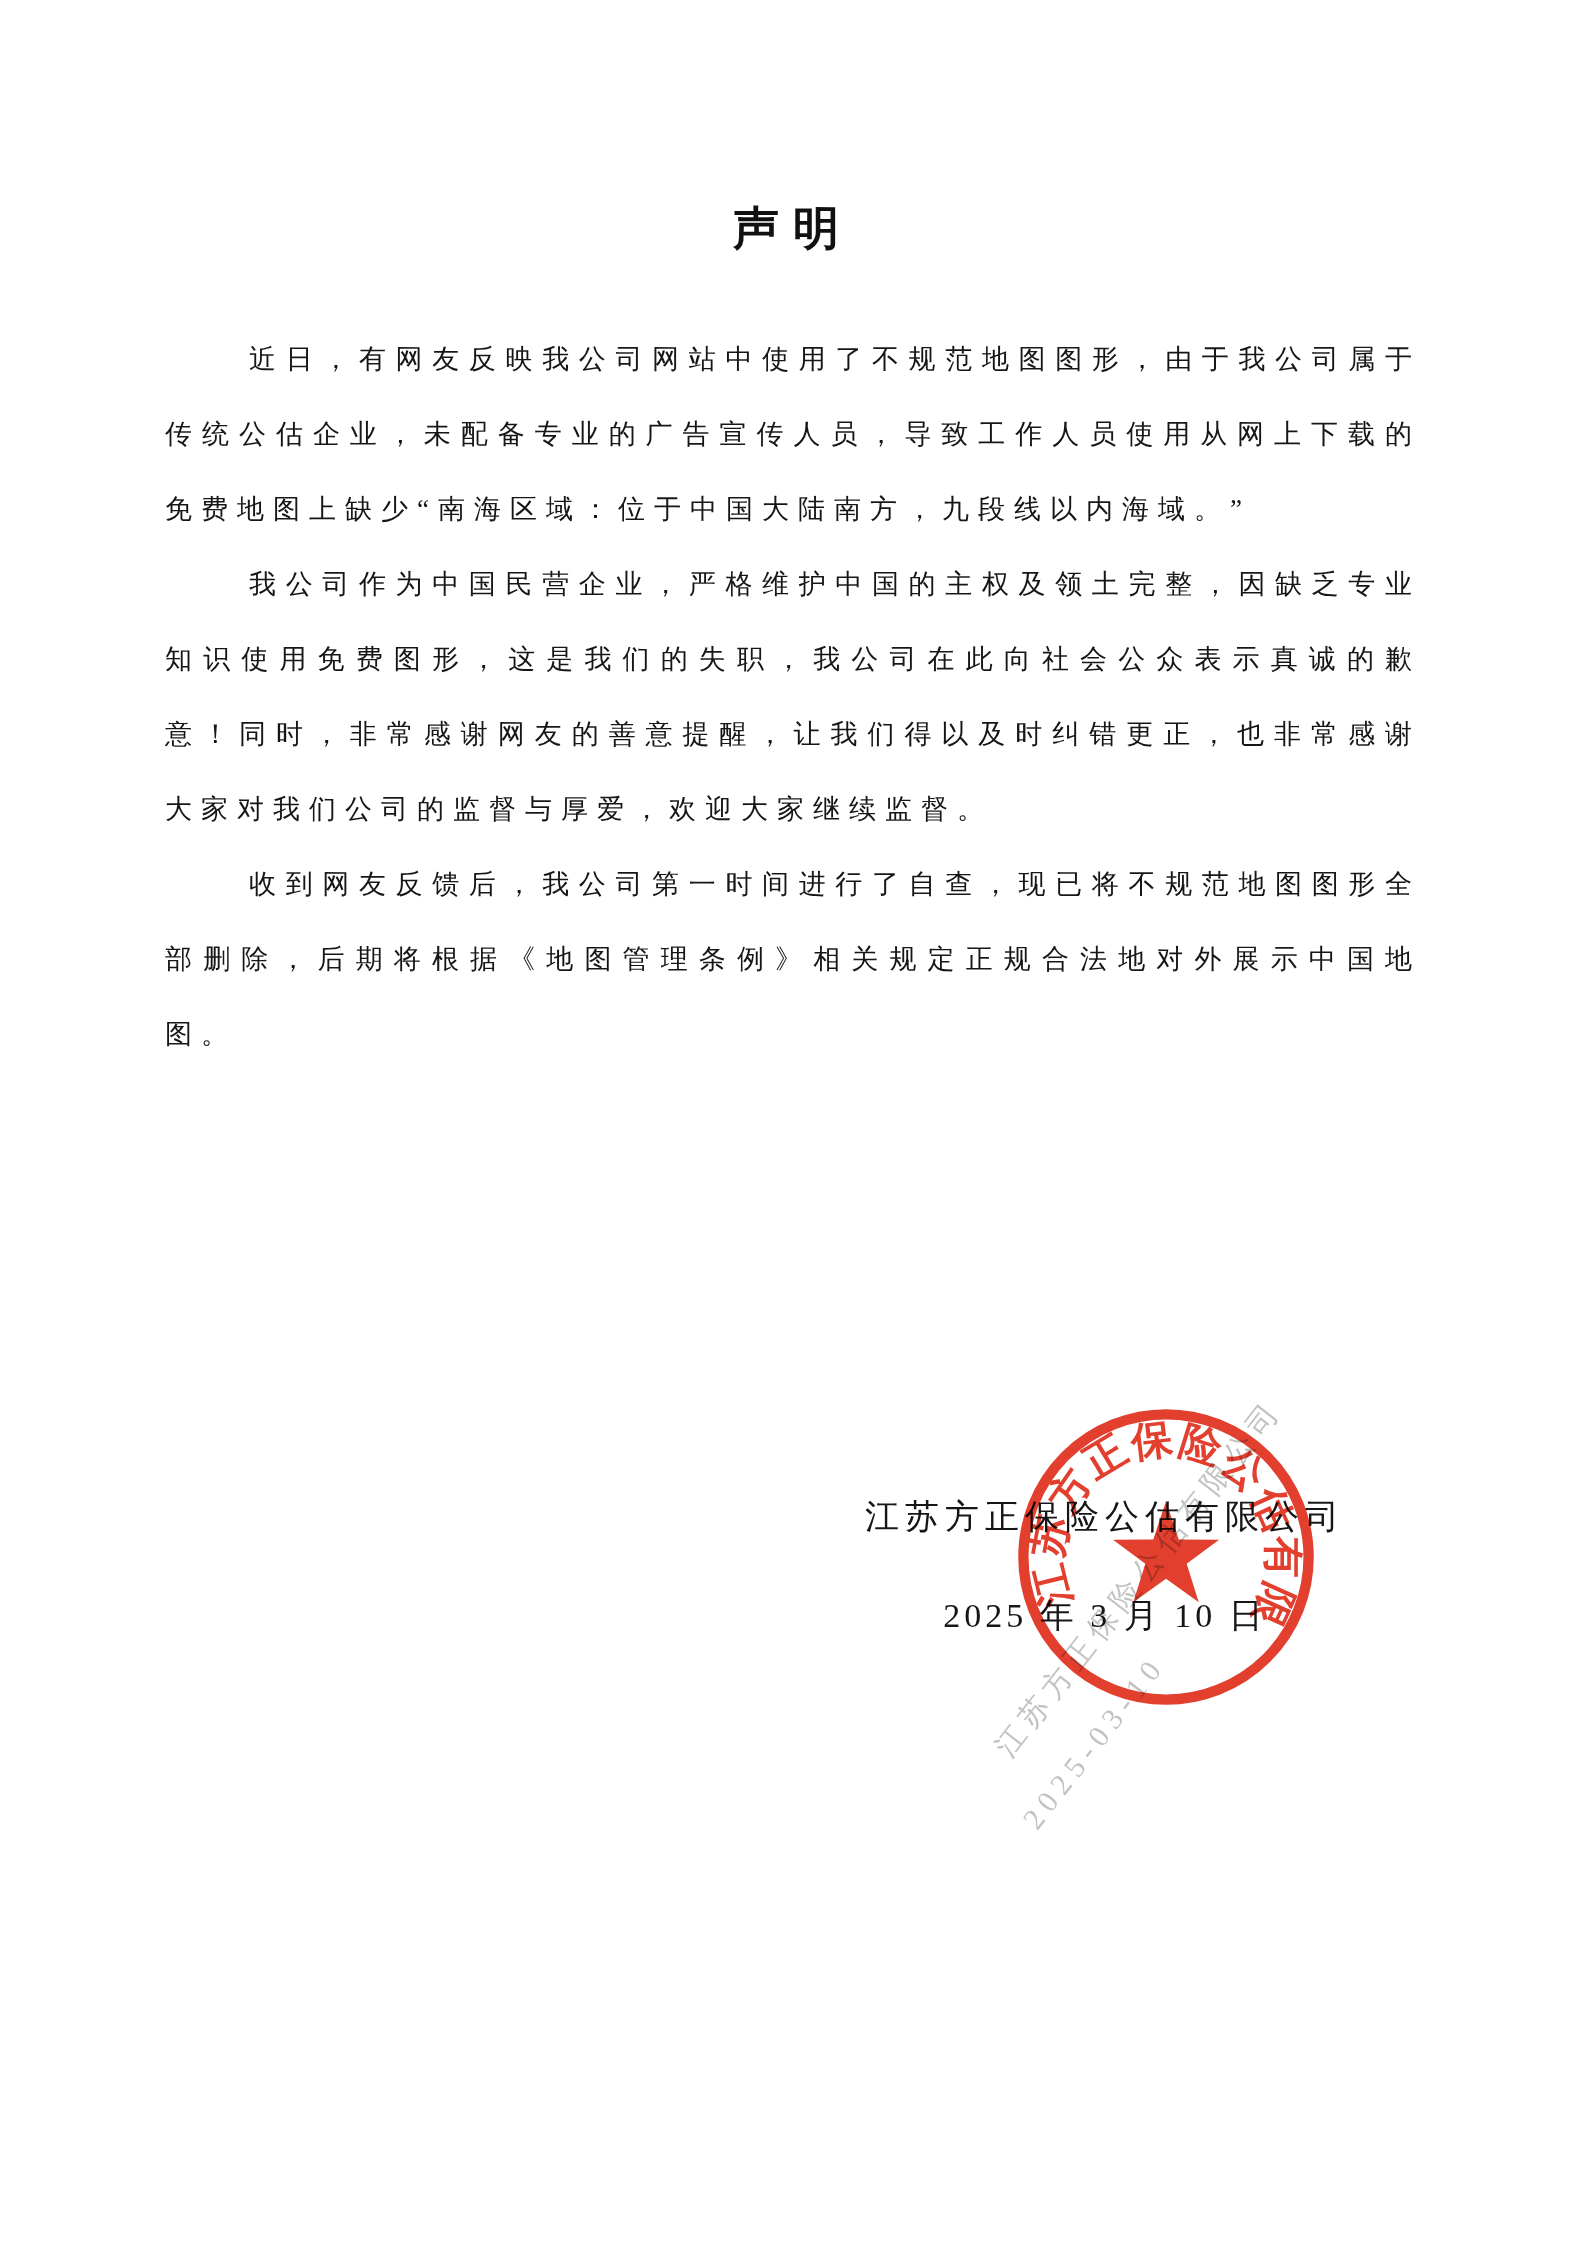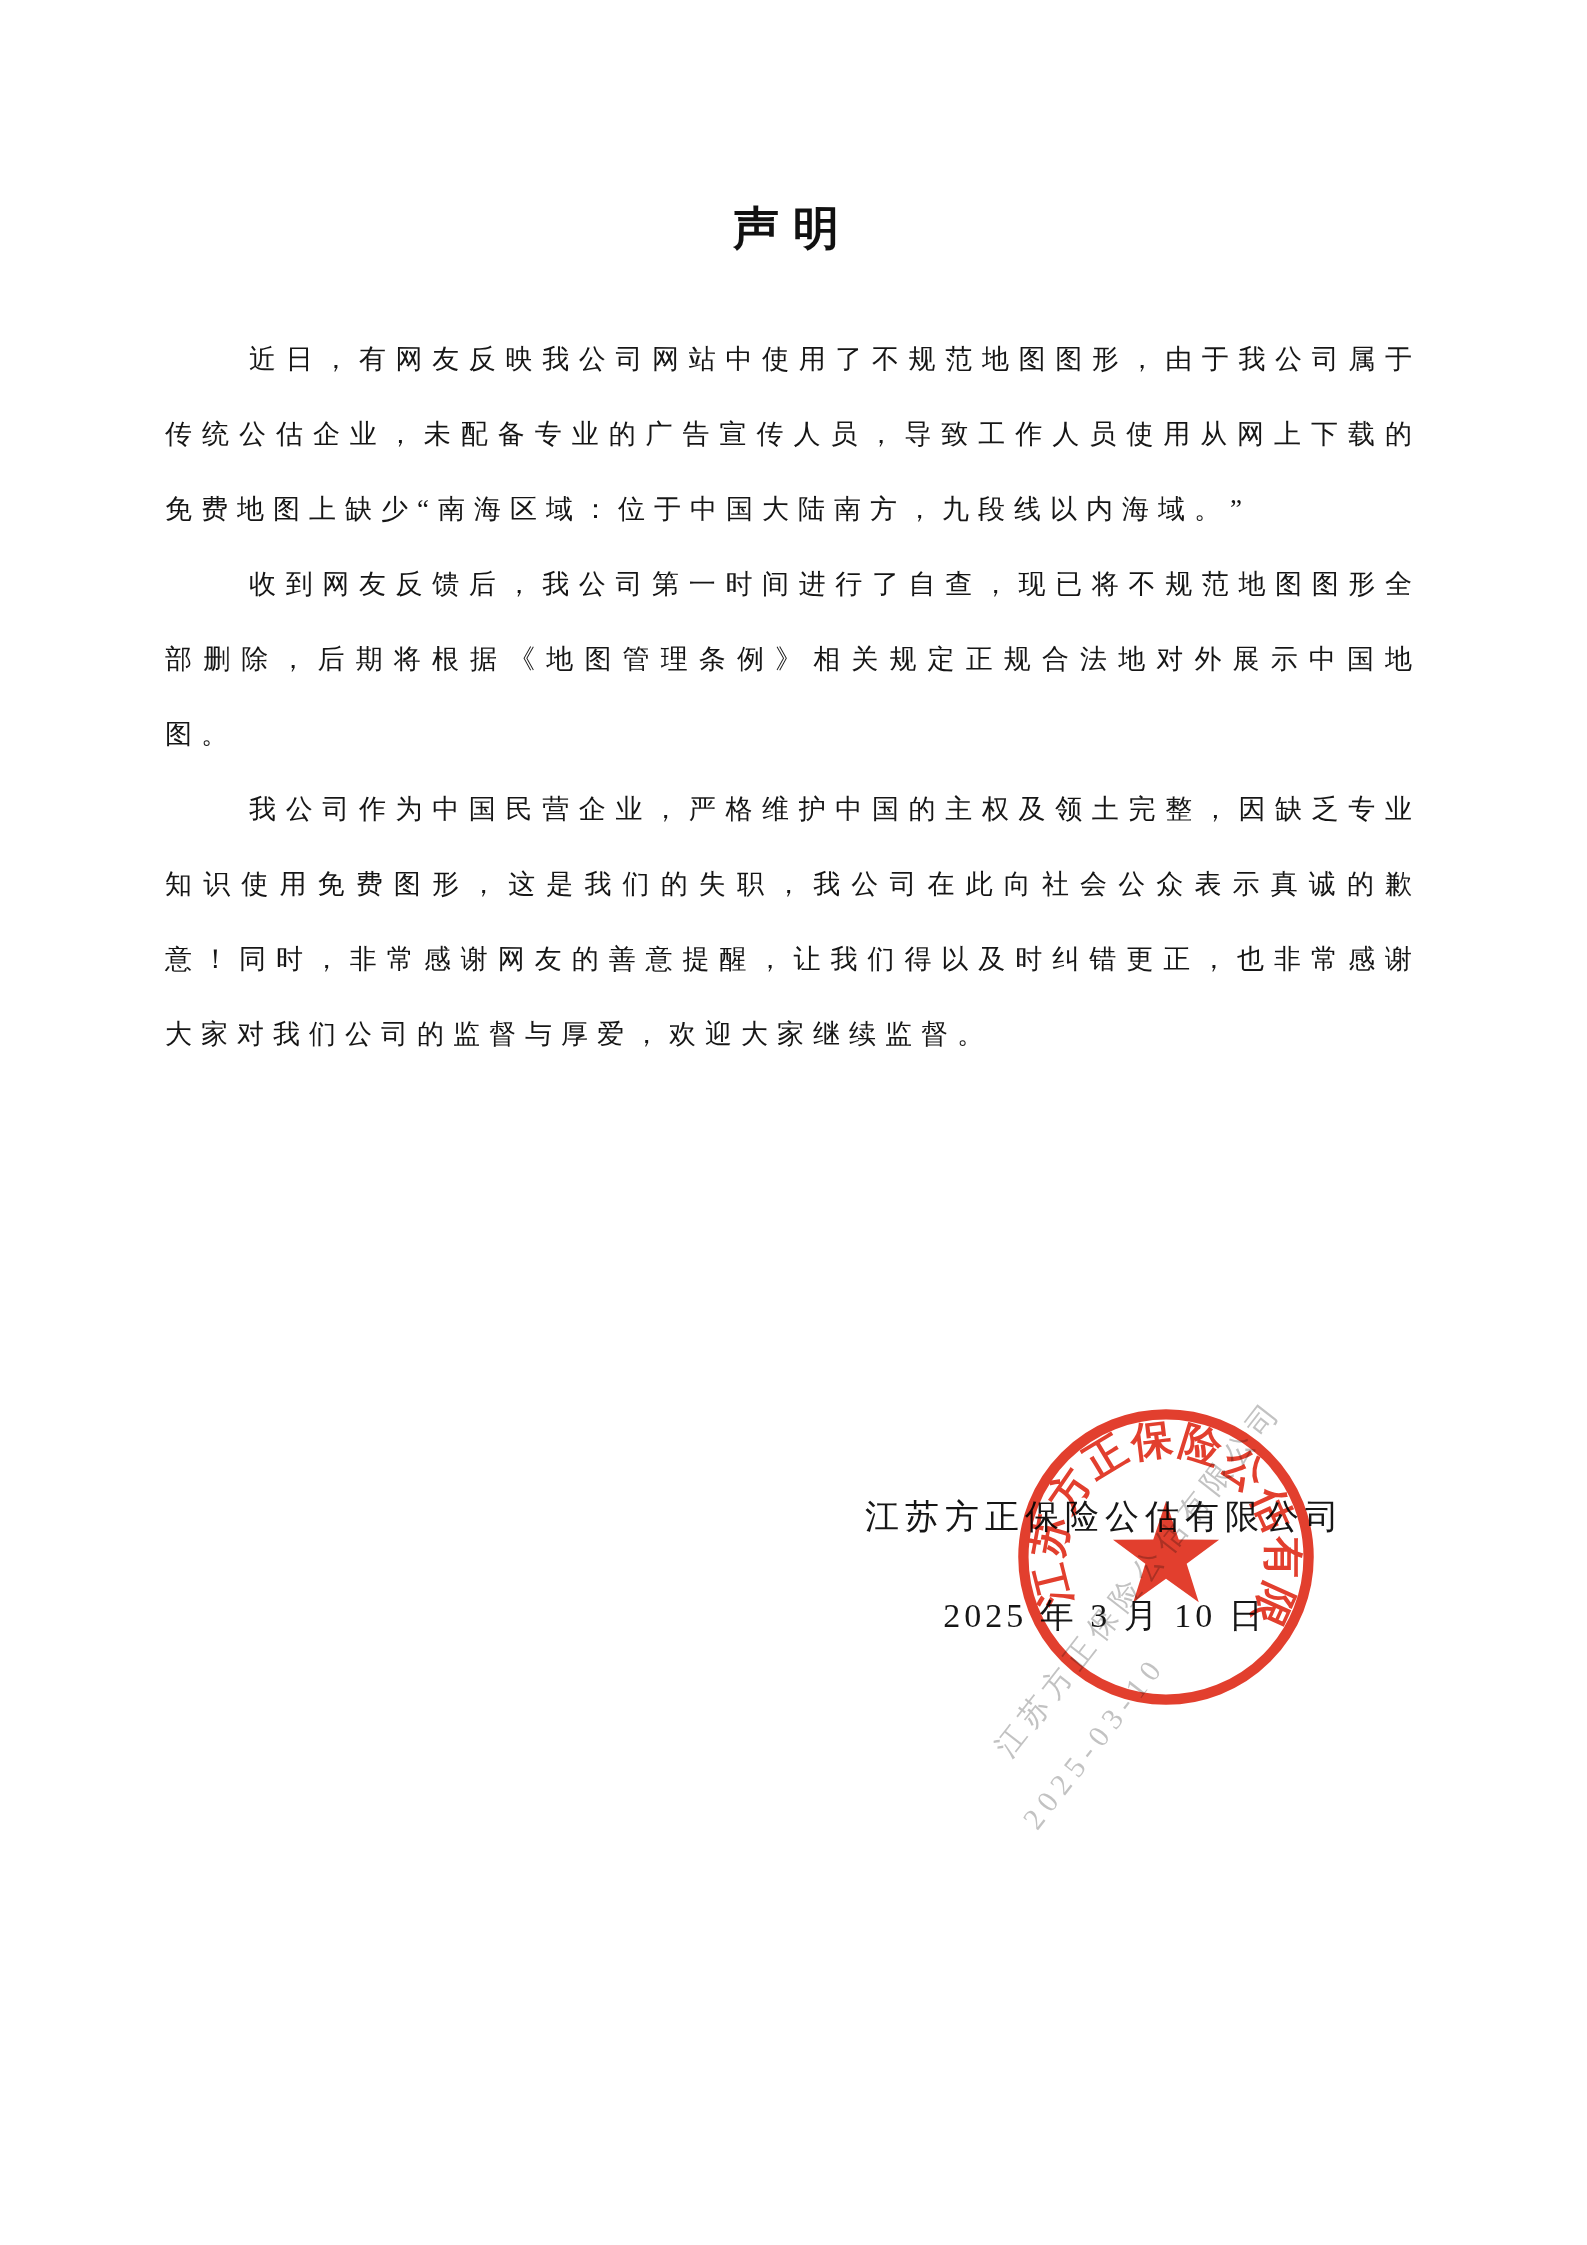--- a/index.html
+++ b/index.html
@@ -92,22 +92,22 @@
   }
 </style>
 </head>
 <body>
 
 <div class="page">
 
   <div class="content">
     <h1 class="doc-title">声明</h1>
     <p class="body-paragraph">近日，有网友反映我公司网站中使用了不规范地图图形，由于我公司属于传统公估企业，未配备专业的广告宣传人员，导致工作人员使用从网上下载的免费地图上缺少“南海区域：位于中国大陆南方，九段线以内海域。”</p>
+    <p class="body-paragraph">我公司作为中国民营企业，严格维护中国的主权及领土完整，因缺乏专业知识使用免费图形，这是我们的失职，我公司在此向社会公众表示真诚的歉意！同时，非常感谢网友的善意提醒，让我们得以及时纠错更正，也非常感谢大家对我们公司的监督与厚爱，欢迎大家继续监督。</p>
     <p class="body-paragraph">收到网友反馈后，我公司第一时间进行了自查，现已将不规范地图图形全部删除，后期将根据《地图管理条例》相关规定正规合法地对外展示中国地图。</p>
-    <p class="body-paragraph">我公司作为中国民营企业，严格维护中国的主权及领土完整，因缺乏专业知识使用免费图形，这是我们的失职，我公司在此向社会公众表示真诚的歉意！同时，非常感谢网友的善意提醒，让我们得以及时纠错更正，也非常感谢大家对我们公司的监督与厚爱，欢迎大家继续监督。</p>
   </div>
 
   <div class="watermark">
     <div class="wm-line1">江苏方正保险公估有限公司</div>
     <div class="wm-line2">2025-03-10</div>
   </div>
 
   <div class="signature-block">
     <div class="signature-company">江苏方正保险公估有限公司</div>
     <div class="signature-date">2025 年 3 月 10 日</div>

